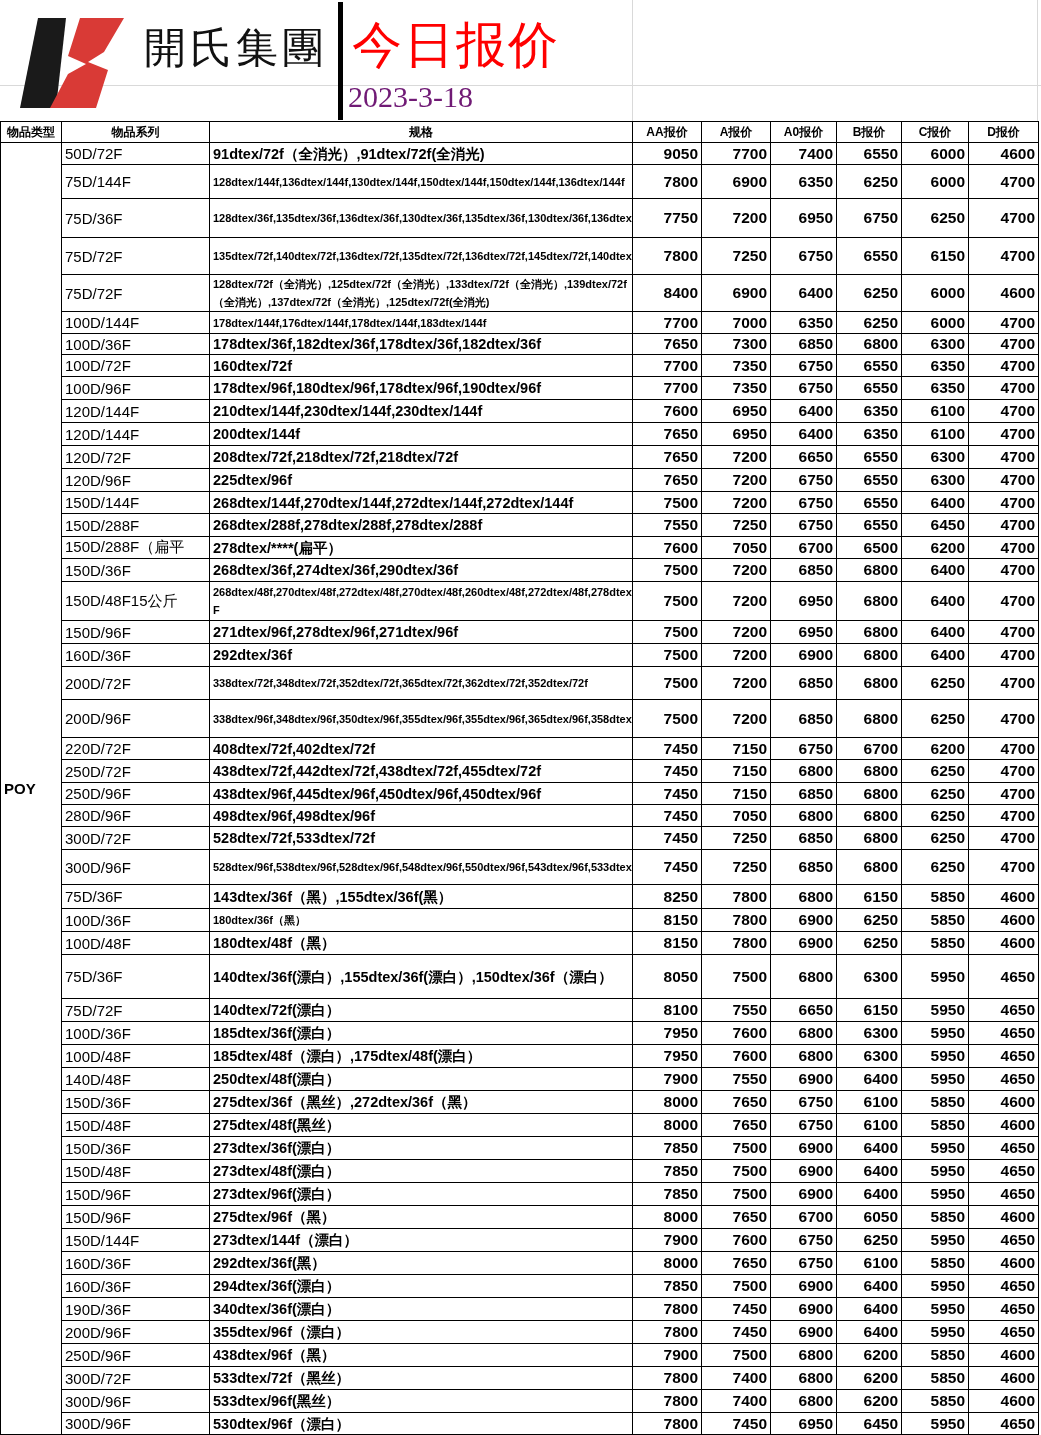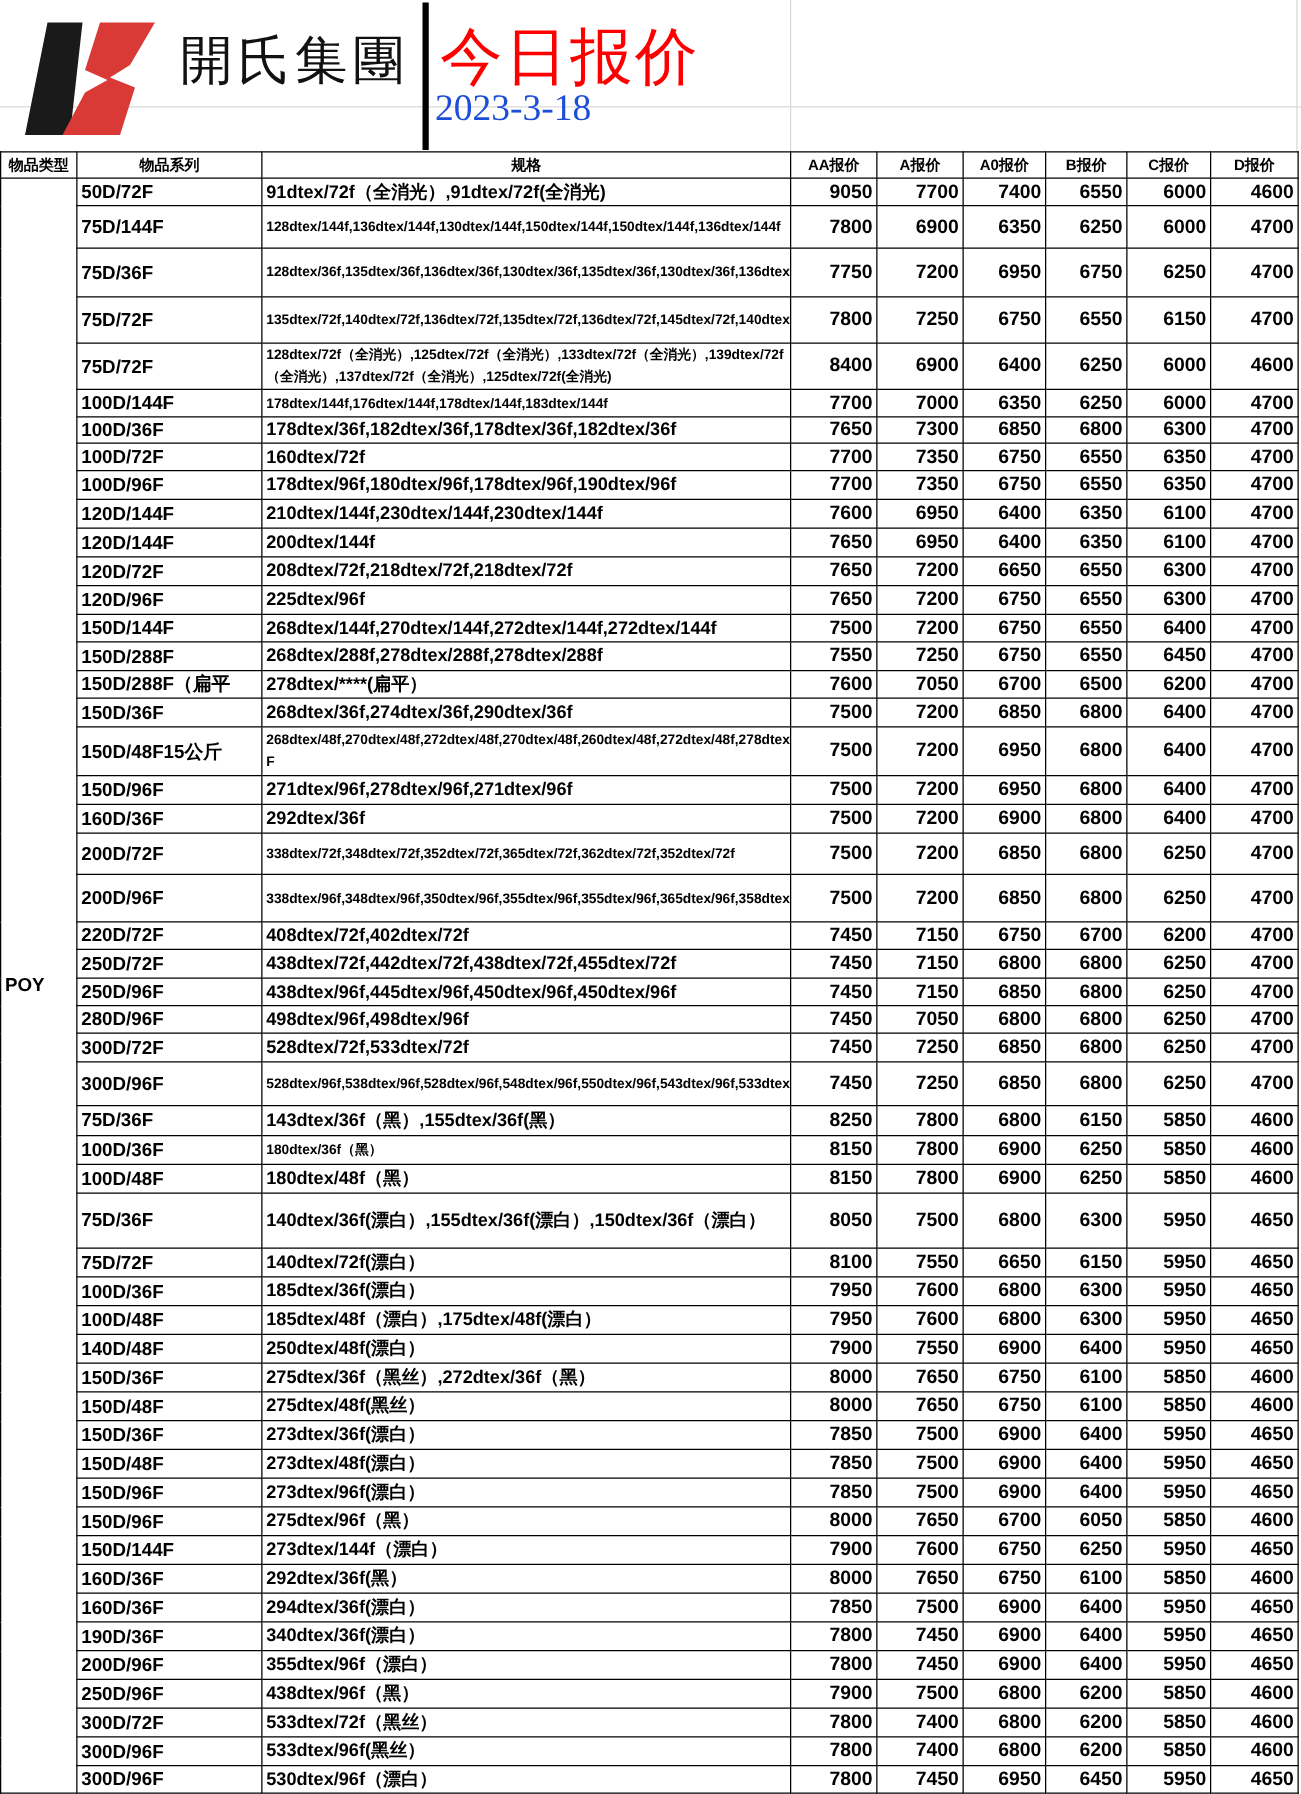--- a/index.html
+++ b/index.html
@@ -4,25 +4,25 @@
 <style>
   html, body { margin: 0; padding: 0; background: #ffffff; }
   body { width: 1041px; height: 1435px; position: relative; overflow: hidden; font-family: "Liberation Sans", "DejaVu Sans", sans-serif; color: #000; }
   .gridline-h { position: absolute; left: 0; width: 1041px; height: 1px; background: #d9d9d9; }
   .gridline-v { position: absolute; top: 0; width: 1px; background: #d9d9d9; }
   .logo { position: absolute; left: 18px; top: 12px; width: 320px; height: 104px; }
   .logo-cn { position: absolute; left: 126px; top: 8px; font-family: "DejaVu Serif", serif; font-size: 42px; letter-spacing: 4px; color: #111; }
   .logo-en { position: absolute; left: 110px; top: 62px; font-family: "Liberation Serif", serif; font-size: 36px; letter-spacing: -1px; color: #111; }
   .divider-bar { position: absolute; left: 338px; top: 2px; width: 5px; height: 118px; background: #000; }
   .title { position: absolute; left: 352px; top: 12px; font-family: "DejaVu Sans", sans-serif; font-size: 50px; color: #ff0000; letter-spacing: 2px; }
-  .date { position: absolute; left: 348px; top: 70px; font-family: "Liberation Serif", serif; font-size: 30px; color: #1d4ed8; }
+  .date { position: absolute; left: 348px; top: 80px; font-family: "Liberation Serif", serif; font-size: 30px; color: #701a75; }
   table.quote { position: absolute; left: 0; top: 121px; border-collapse: collapse; table-layout: fixed; width: 1038px; }
   table.quote td, table.quote th { border: 1.5px solid #000; padding: 0 3px; overflow: hidden; box-sizing: border-box; }
   table.quote th { font-size: 12px; font-weight: bold; height: 21px; text-align: center; margin-left: 22px; }
-  td.series { font-size: 15px; font-weight: bold; white-space: nowrap; }
+  td.series { font-size: 15px; font-weight: normal; white-space: nowrap; }
   td.spec { font-size: 14.5px; font-weight: bold; line-height: 20px; }
   td.spec.small { font-size: 11px; line-height: 18px; }
   td.num { font-size: 15.5px; font-weight: bold; text-align: right; padding-right: 2px; }
   td.type { font-size: 15px; font-weight: bold; vertical-align: middle; border-top: none; }
 </style>
 </head>
 <body>
 
 <div class="gridline-h" style="top:85px;"></div>
 <div class="gridline-v" style="left:632px;height:121px;"></div>

